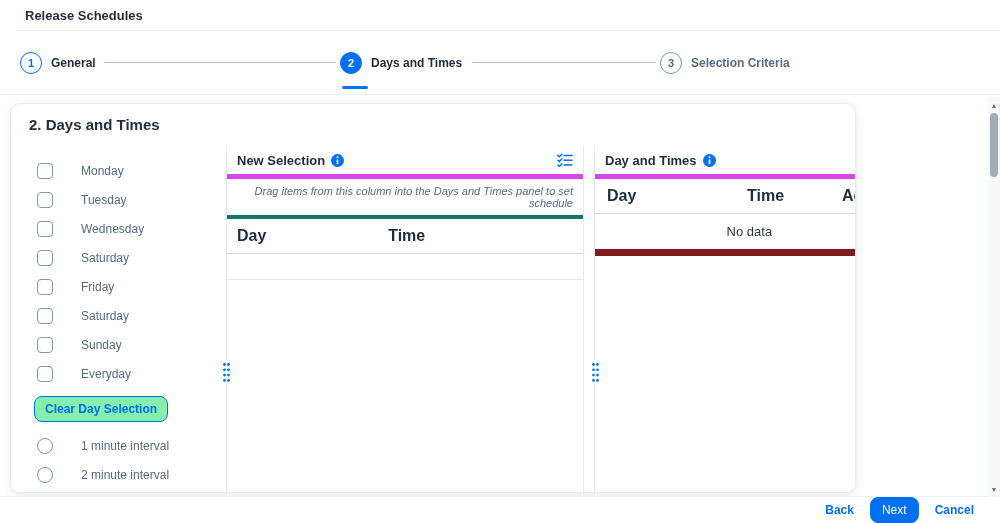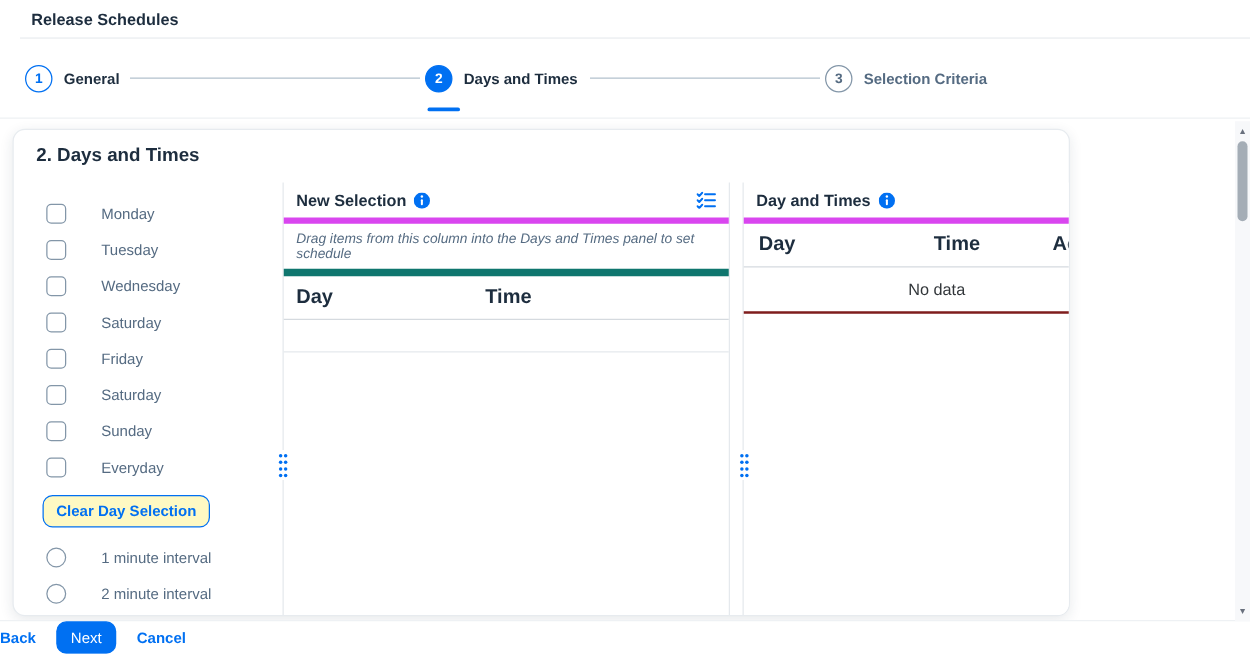--- a/index.html
+++ b/index.html
@@ -63,56 +63,57 @@
     width:16px; height:16px; border:1.5px solid #8396a8; border-radius:4px;
     background:#fff; flex:0 0 auto;
   }
   .radio{
     width:16px; height:16px; border:1.5px solid #8396a8; border-radius:50%;
     background:#fff; flex:0 0 auto;
   }
   .day-label{ font-size:12px; color:#556b82; }
   .clear-btn{
     margin:8px 0 9px -3px;
-    background:#fef9c3; color:#0070f2; border:1px solid #0070f2;
+    background:#86efac; color:#0070f2; border:1px solid #0070f2;
     border-radius:8px; padding:5px 10px; font-size:12px; font-weight:bold;
     font-family:"Liberation Sans", sans-serif; cursor:pointer;
   }
 
   
   .panel{ background:#fff; }
   .panel-mid{ margin-left:10px; width:358px; flex:0 0 auto;
     border-left:1px solid #e5e9ed; border-right:1px solid #e5e9ed; }
   .panel-right{ margin-left:10px; flex:1 1 auto; border-left:1px solid #e5e9ed; }
   .panel-header{
     height:33px; display:flex; align-items:center; justify-content:space-between;
     padding:0 10px; border-bottom:5px solid #d946ef;
   }
   .panel-title{ display:flex; align-items:center; gap:6px; font-size:13px; font-weight:bold; color:#1d2d3e; }
   .icon-btn{ display:flex; align-items:center; cursor:pointer; }
   .hint-row{
     padding:6px 10px; font-size:11px; font-style:italic; color:#556b82;
-    border-bottom:6px solid #0f766e;
+    border-bottom:4px solid #0f766e;
+    text-align:right;
   }
   .thead{ font-weight:bold; font-size:16px; color:#1d2d3e; border-bottom:1px solid #d5dadf; }
   .thead-mid{ display:grid; grid-template-columns:45% 55%; padding:8px 10px; }
   .thead-right{ display:grid; grid-template-columns:140px 95px 1fr; padding:8px 12px; }
   .empty-row{ height:26px; border-bottom:1px solid #e5e9ed; }
-  .no-data{ text-align:center; padding:10px 0; font-size:13px; color:#32363a; border-bottom:2px solid #7f1d1d; }
+  .no-data{ text-align:center; padding:10px 0; font-size:13px; color:#32363a; border-bottom:7px solid #7f1d1d; }
 
   
   .grip{ position:absolute; top:256px; width:12px; height:24px;
     display:flex; align-items:center; justify-content:center; cursor:col-resize; background:#fff; }
   .grip-1{ left:209px; }
   .grip-2{ left:578px; }
 
   
   .footer{
     position:absolute; left:0; right:0; bottom:0; height:27px;
-    display:flex; align-items:center; justify-content:flex-start; gap:16px;
+    display:flex; align-items:center; justify-content:flex-end; gap:16px;
     padding-right:26px; background:#fff; border-top:1px solid #eef1f4;
   }
   .link-btn{
     background:none; border:none; color:#0070f2; font-weight:bold; font-size:12px;
     font-family:"Liberation Sans", sans-serif; cursor:pointer; padding:0;
   }
   .primary-btn{
     background:#0070f2; border:1px solid #0070f2; color:#fff; font-weight:normal; font-size:12px;
     font-family:"Liberation Sans", sans-serif; border-radius:8px; padding:5px 11px; cursor:pointer;
   }

